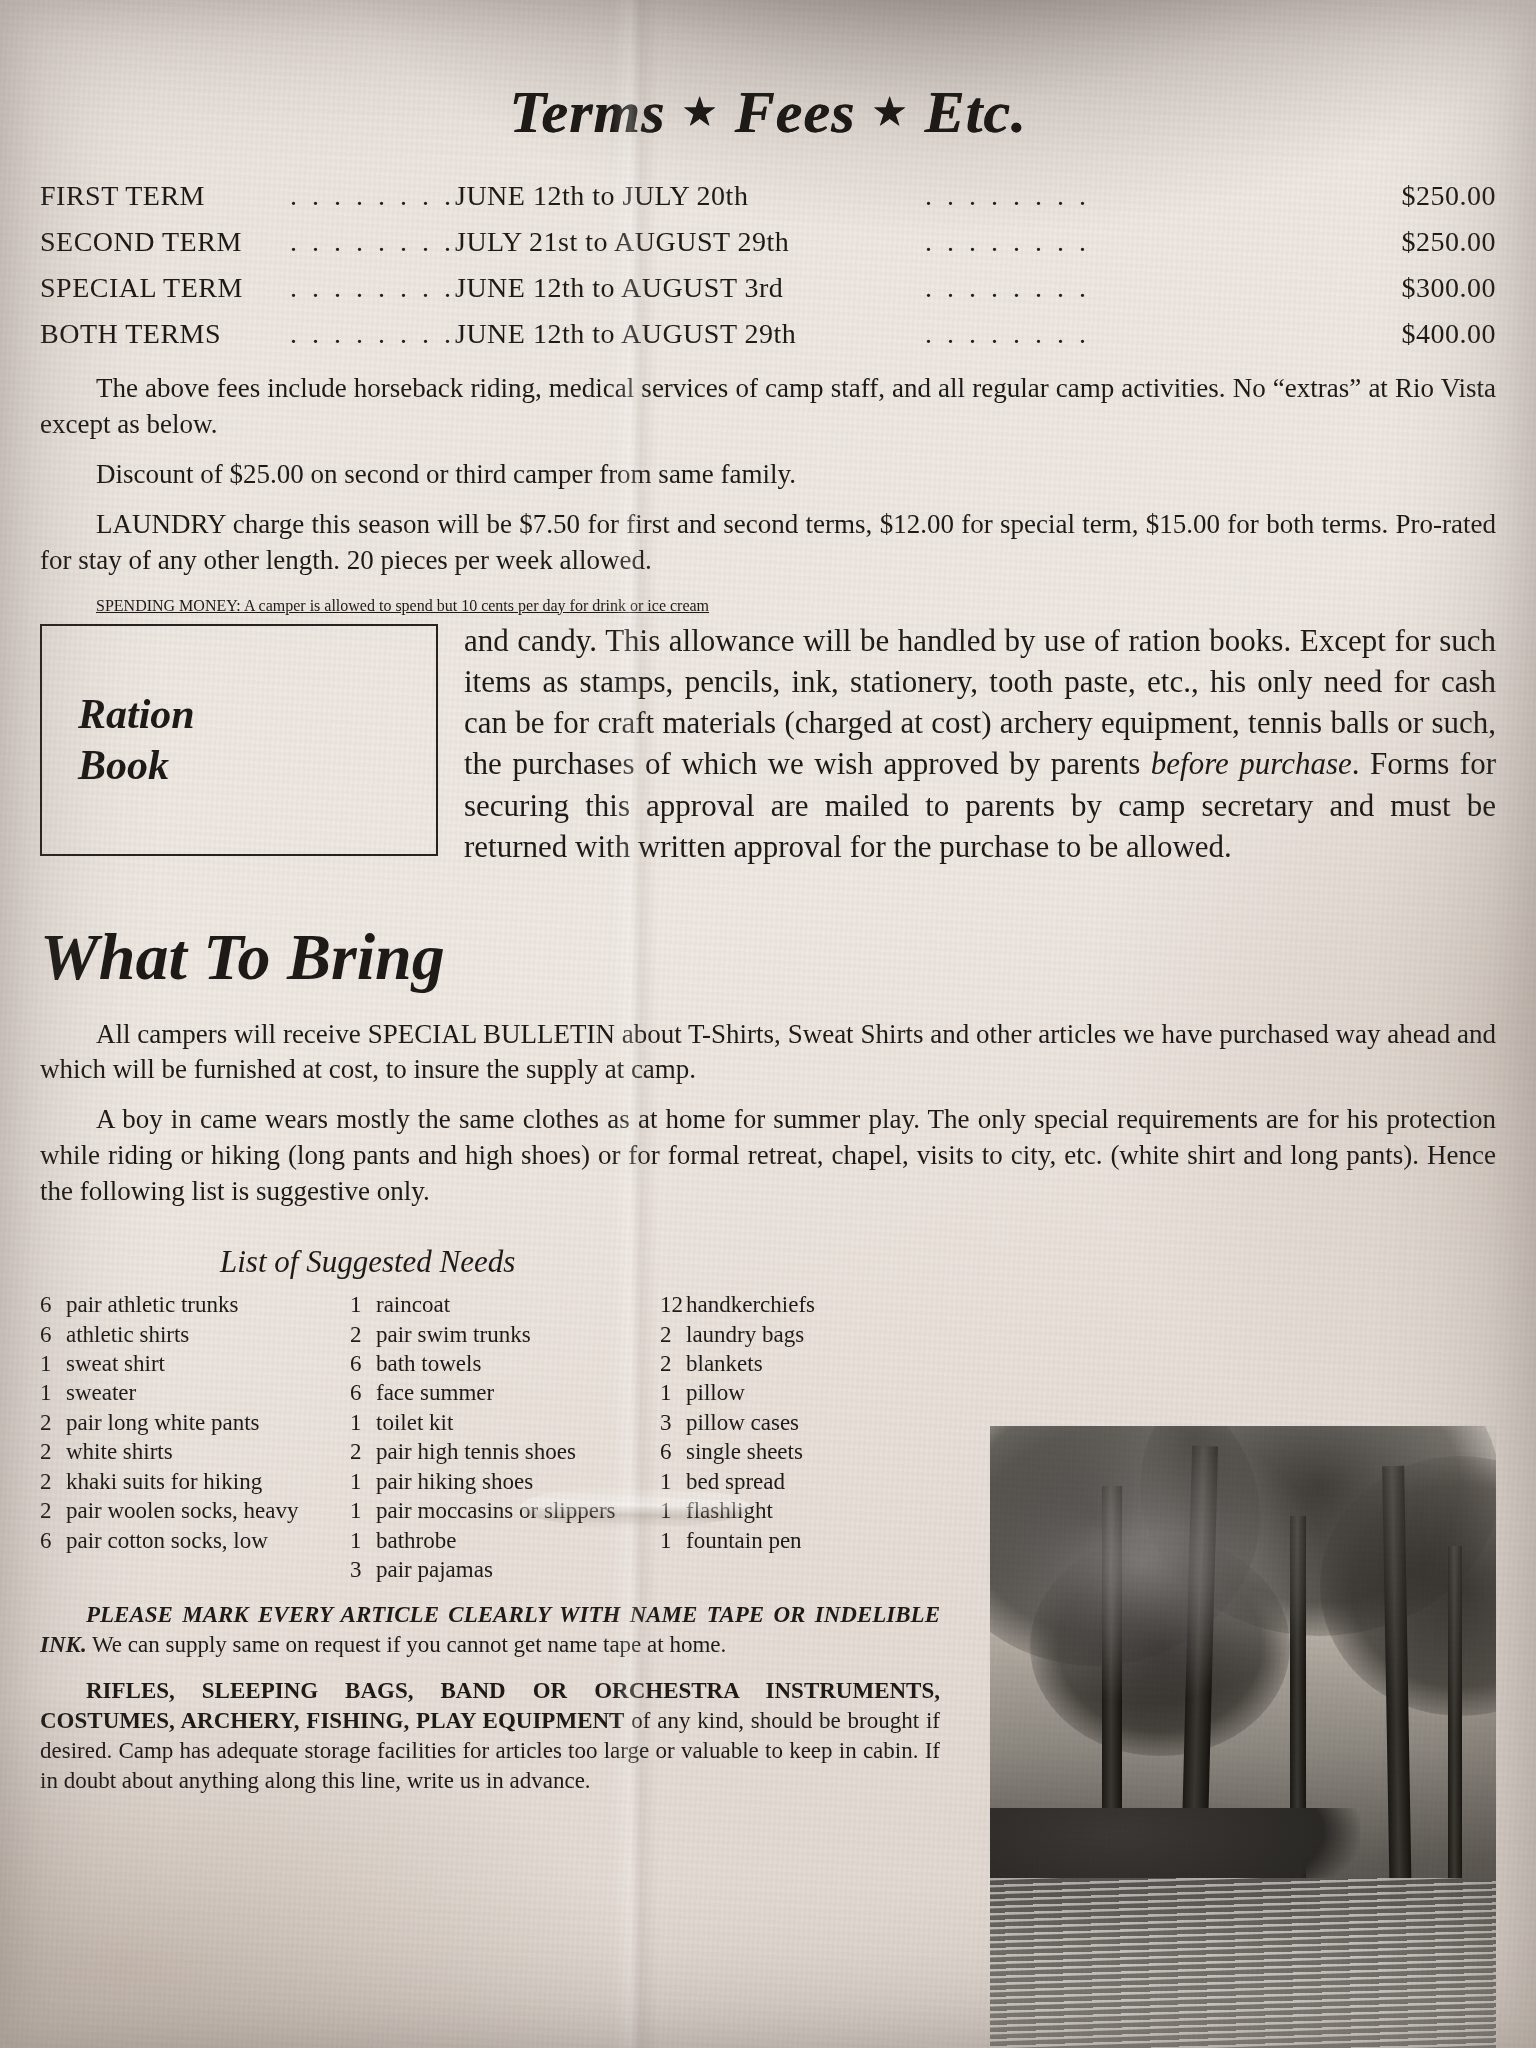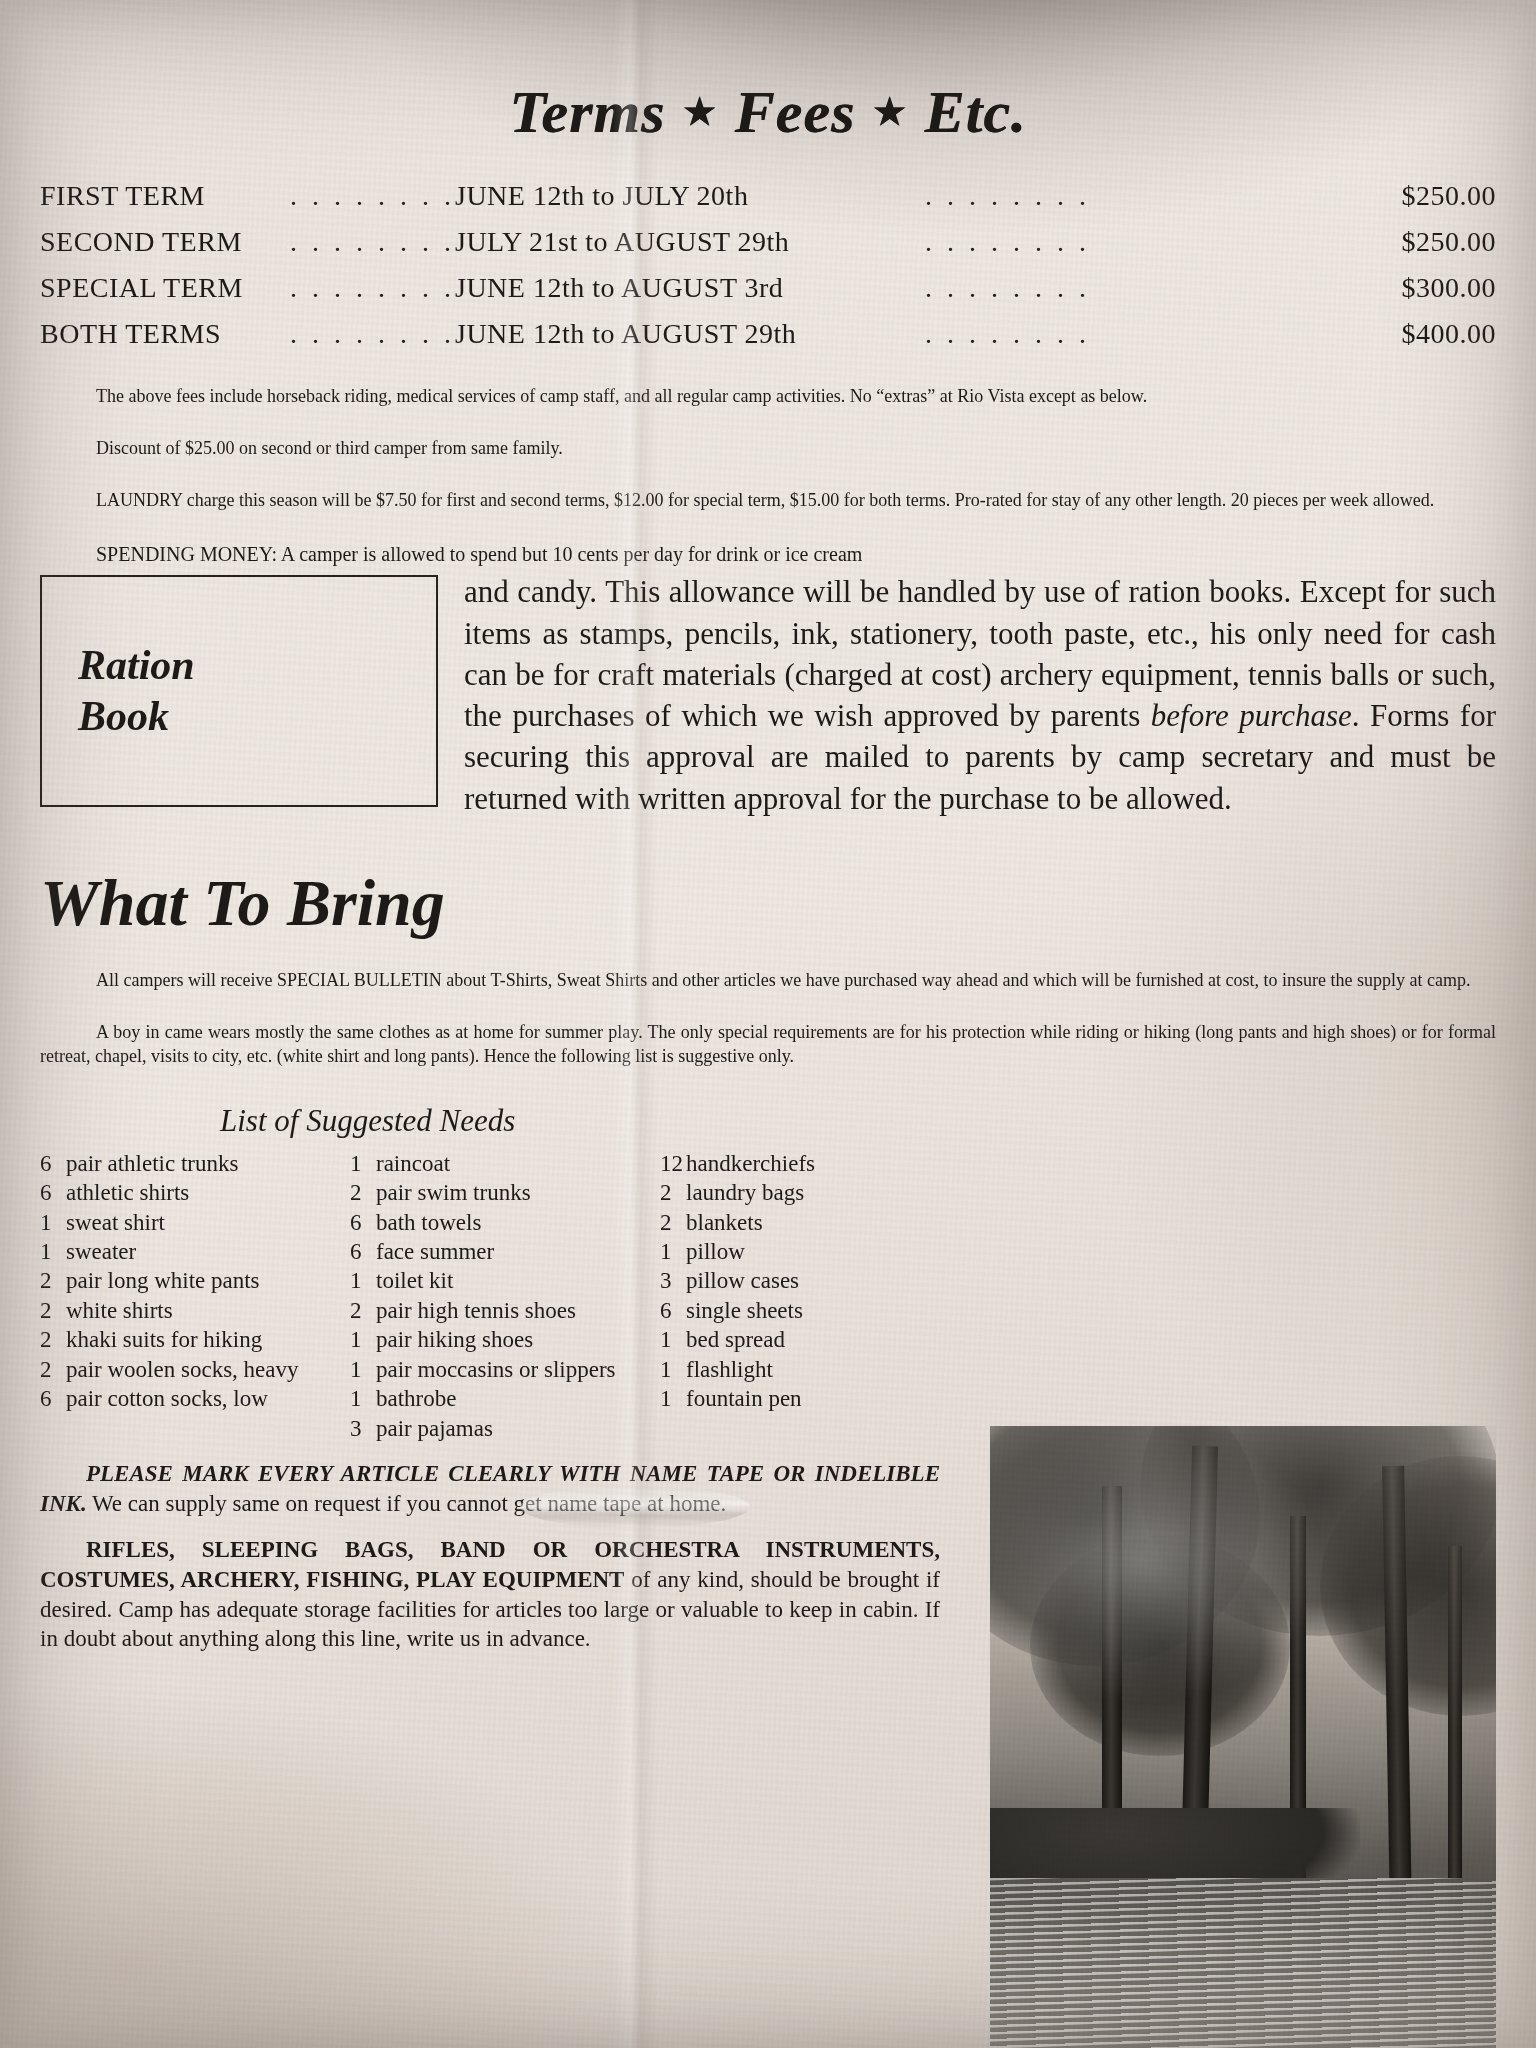--- a/index.html
+++ b/index.html
@@ -79,37 +79,38 @@
     white-space: nowrap;
     vertical-align: baseline;
   }
   .fee-label { width: 250px; }
   .fee-dots1 { width: 128px; overflow: hidden; letter-spacing: 4px; color: #221f1d; }
   .fee-dates { text-align: left; width: 470px; }
   .fee-dots2 { overflow: hidden; letter-spacing: 4px; color: #221f1d; }
   .fee-amount { text-align: right; width: 165px; }
 
   p.para {
-    font-size: 18px;
+    font-size: 27px;
     line-height: 1.33;
-    margin: 28px 0;
+    margin: 14px 0;
     text-indent: 56px;
     text-align: justify;
   }
 
   .spending-wrap {
     margin-top: 16px;
     position: relative;
     min-height: 280px;
   }
   .spending-lead {
-    font-size: 20px;
+    font-size: 16px;
     line-height: 1.33;
     text-indent: 56px;
     margin: 0 0 4px 0;
+    text-decoration: underline;
   }
   .ration-box {
     float: left;
     width: 398px;
     height: 232px;
     border: 2px solid #26221f;
     margin: 4px 26px 6px 0;
     display: flex;
     align-items: center;
     padding-left: 36px;

